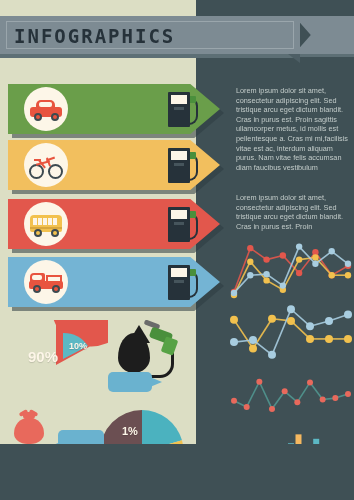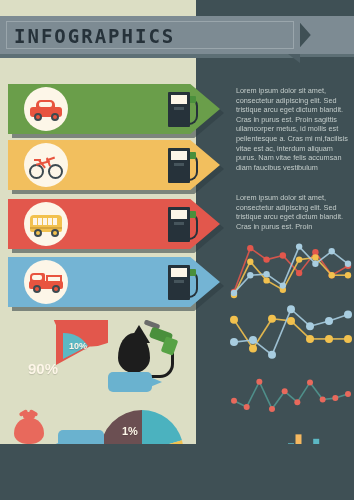--- a/index.html
+++ b/index.html
@@ -215,21 +215,21 @@
   </div>
 
   <div class="rtext" style="left:236px;top:86px;">Lorem ipsum dolor sit amet, consectetur adipiscing elit. Sed tristique arcu eget dictum blandit. Cras in purus est. Proin sagittis ullamcorper metus, id mollis est pellentesque a. Cras mi mi,facilisis vitae est ac, interdum aliquam purus. Nam vitae felis accumsan diam faucibus vestibulum</div>
   <div class="rtext" style="left:236px;top:193px;">Lorem ipsum dolor sit amet, consectetur adipiscing elit. Sed tristique arcu eget dictum blandit. Cras in purus est. Proin</div>
 
   <div>
     <svg width="100" height="90" style="position:absolute;left:8px;top:320px;">
       <path d="M 48 45 L 48 5 A 40 40 0 1 1 81.8 26.4 Z" fill="#e2574c"></path>
       <path d="M 55 39 L 55 13 A 30 30 0 0 1 80 26 Z" fill="#5cb8c4"></path>
     </svg>
-    <div class="pie-lbl" style="left:28px;top:360px;font-size:15px;">90%</div>
+    <div class="pie-lbl" style="left:28px;top:348px;font-size:15px;">90%</div>
     <div class="pie-lbl" style="left:69px;top:341px;font-size:9px;">10%</div>
   </div>
 
   <div>
     <div class="drop-tip"></div>
     <div class="drop"></div>
   </div>
   <div>
     <div class="noz-hose"></div>
     <div class="noz-spout"></div>

